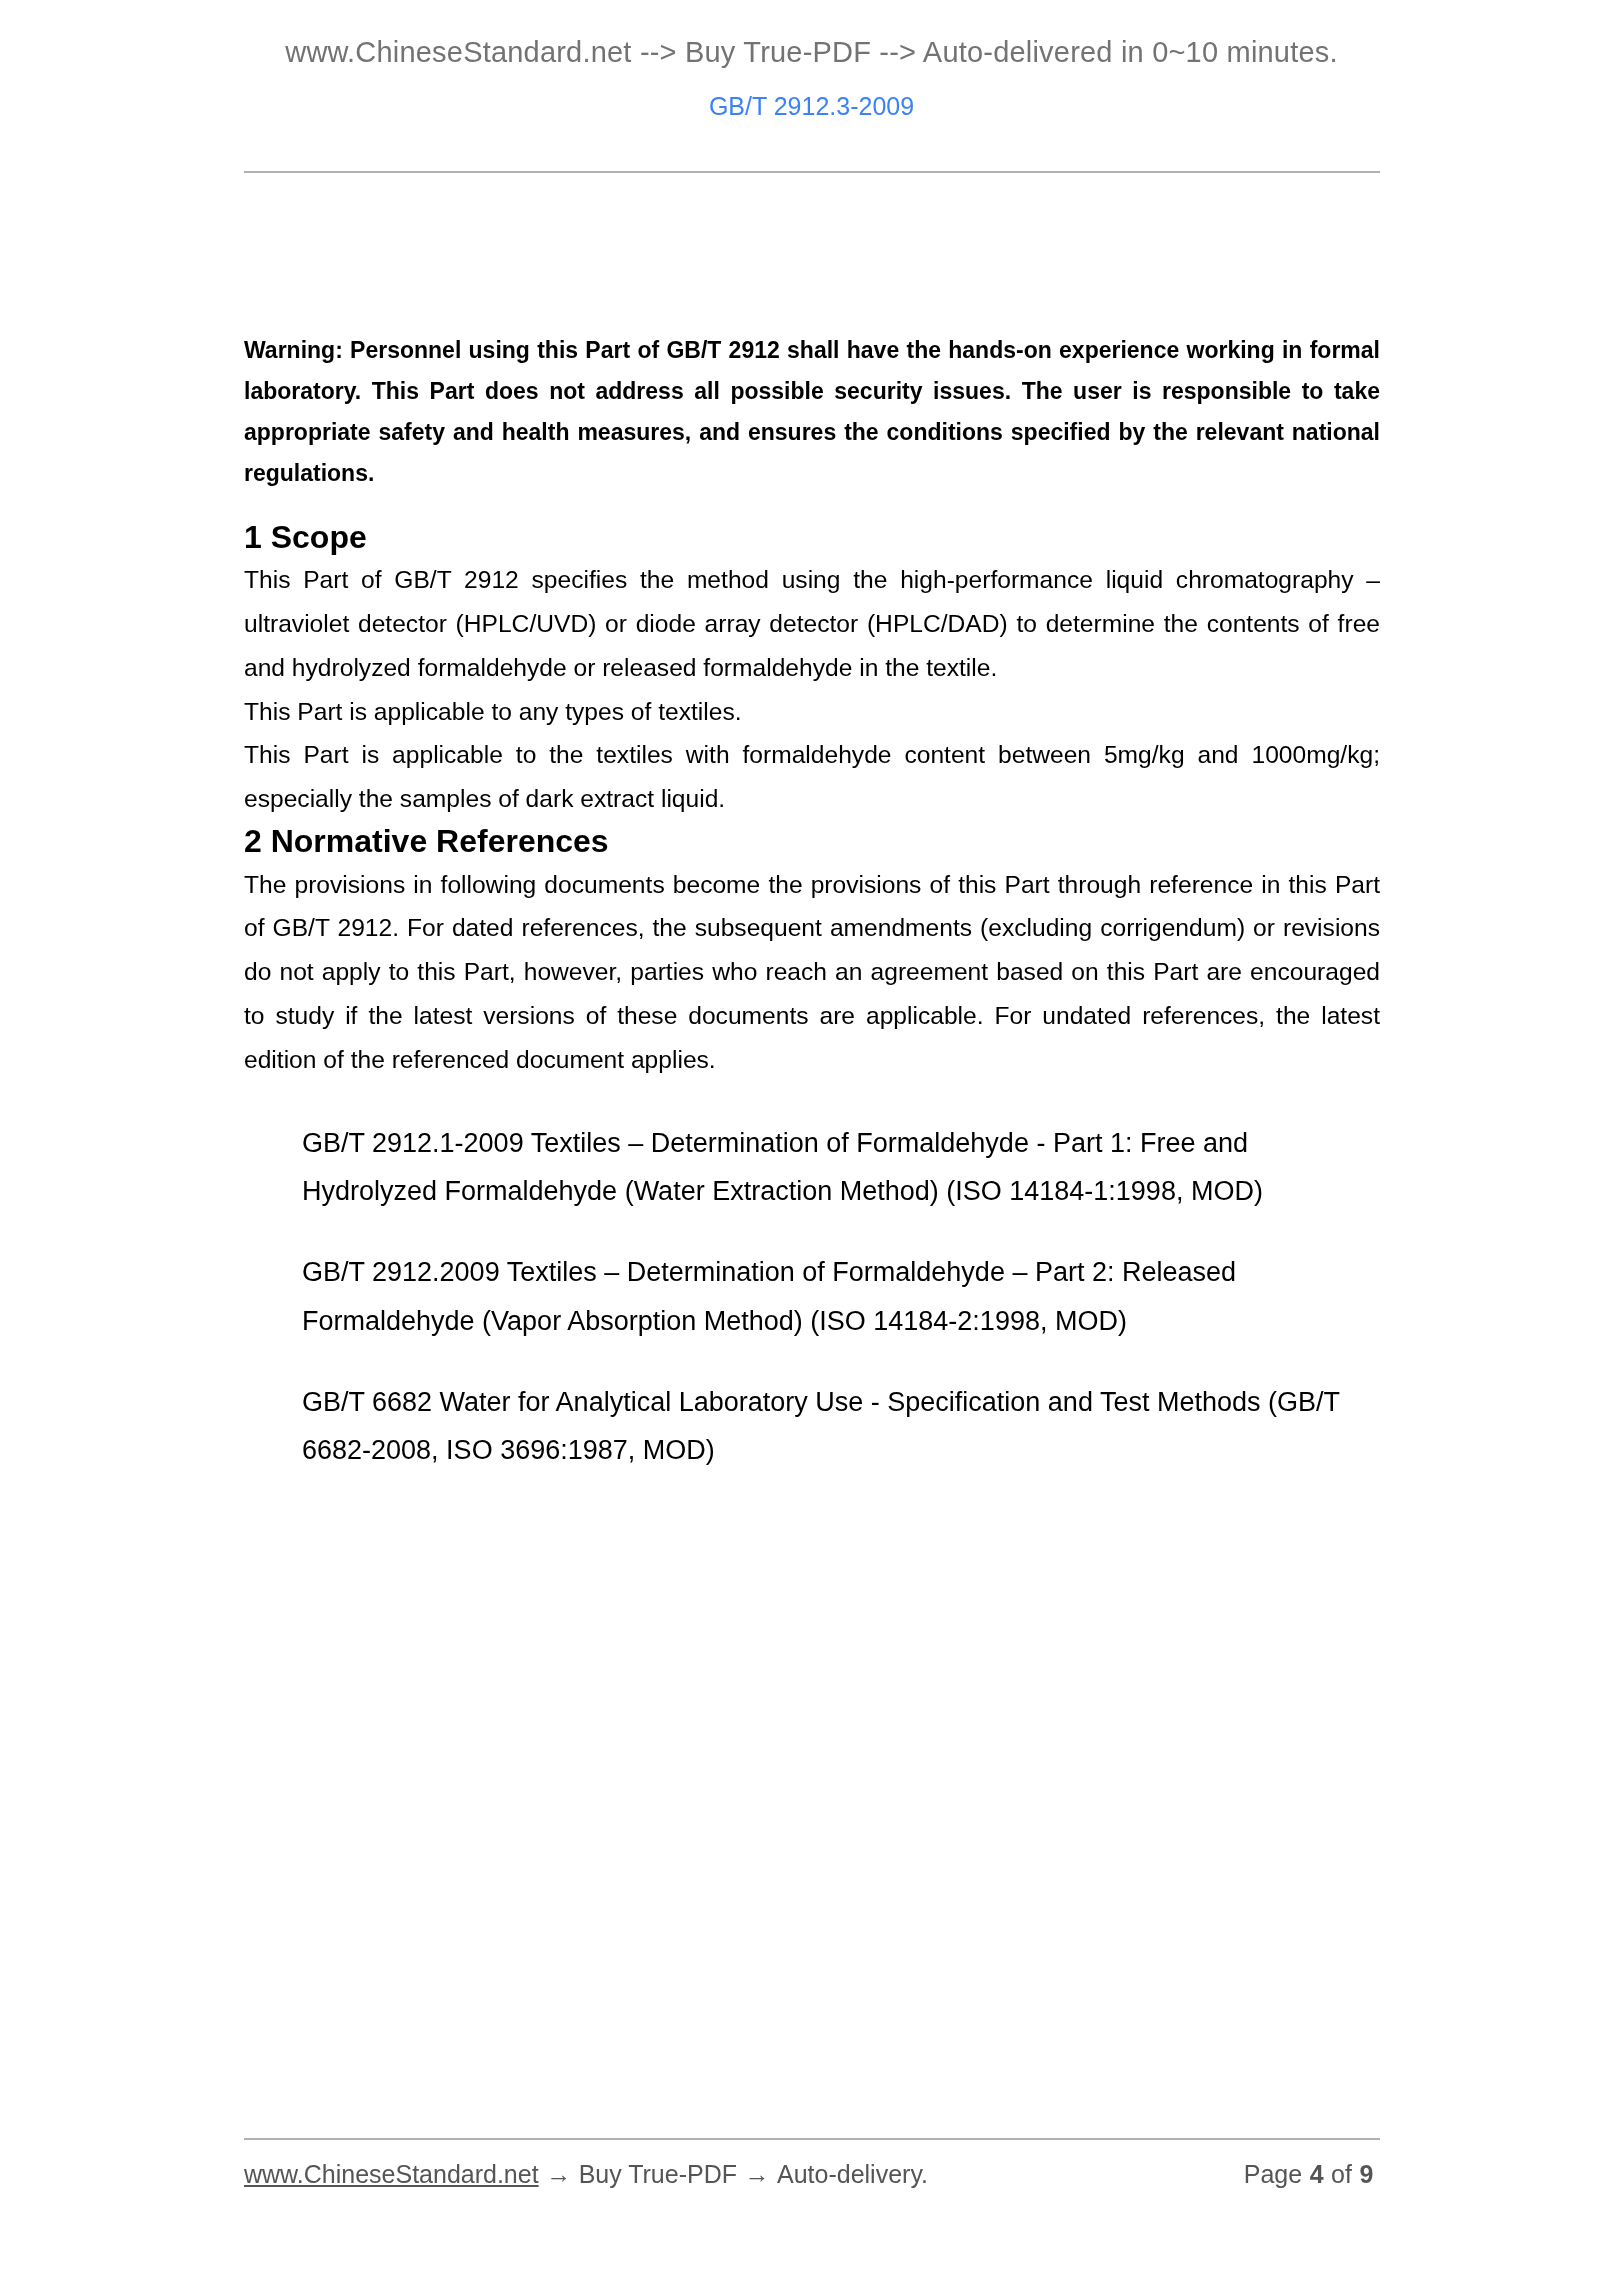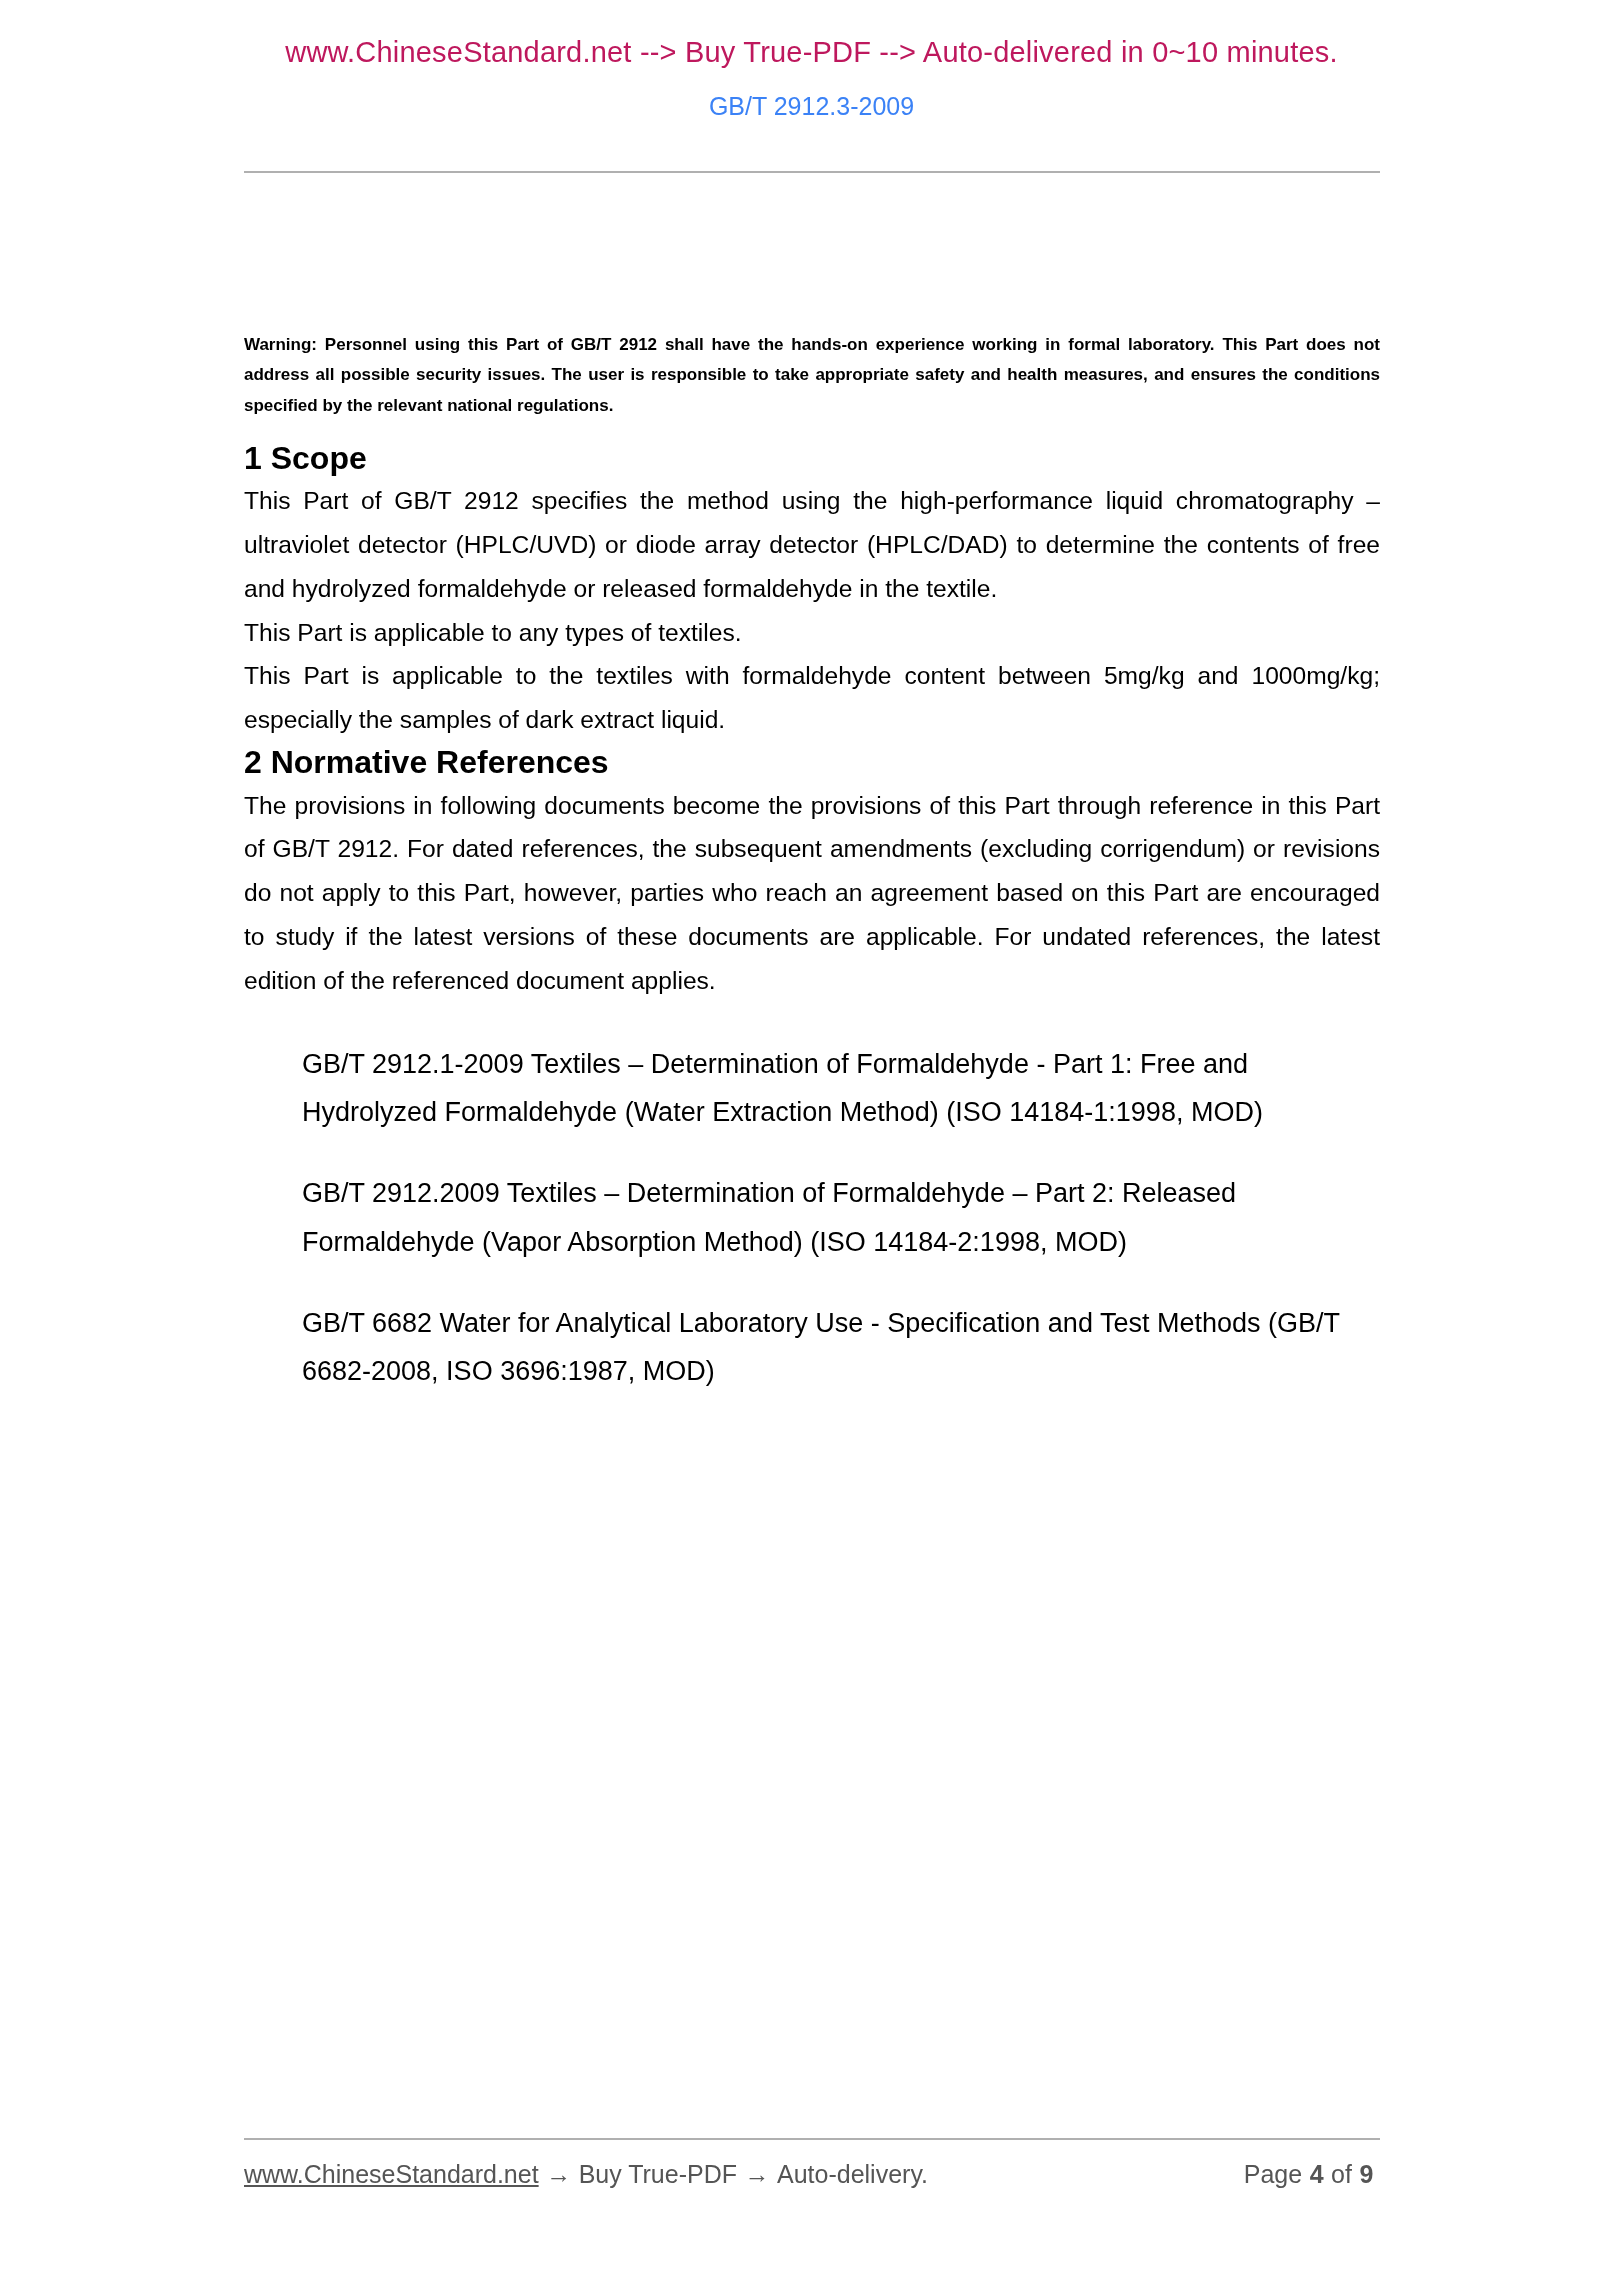--- a/index.html
+++ b/index.html
@@ -24,21 +24,21 @@
 
   
   .header {
     position: absolute;
     top: 35px;
     left: 0;
     width: 1623px;
   }
   .header-promo {
     text-align: center;
-    color: #be185d;
+    color: #737373;
     font-size: 29px;
     letter-spacing: 0.2px;
     line-height: 1.2;
     white-space: nowrap;
   }
   .header-std {
     text-align: center;
     color: #3b82f6;
     font-size: 25px;
     margin-top: 21px;
@@ -68,21 +68,21 @@
     line-height: 1.55;
     letter-spacing: -0.2px;
   }
   .doc-title .line2 {
     display: block;
     margin-top: 16.7px;
   }
 
   .warning {
     margin-top: 90px;
-    font-size: 17px;
+    font-size: 23px;
     font-weight: bold;
     line-height: 1.78;
     text-align: justify;
     text-justify: inter-word;
   }
 
   h2.section-heading {
     font-size: 32px;
     font-weight: bold;
     margin: 0;

